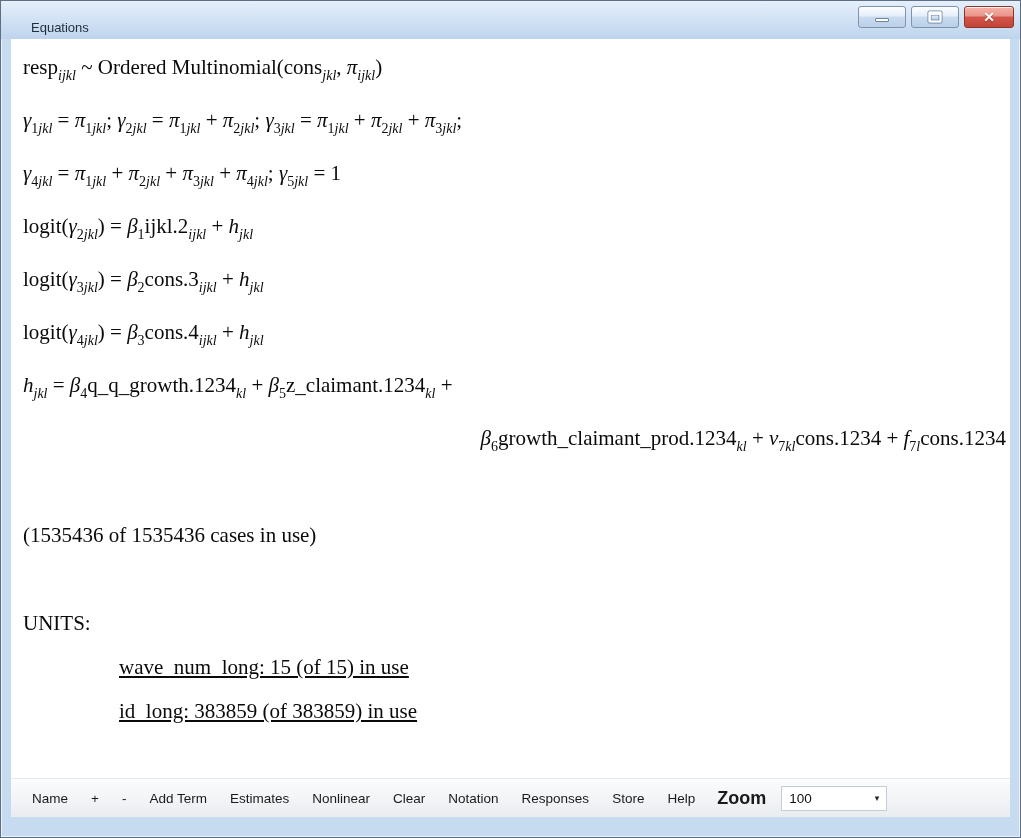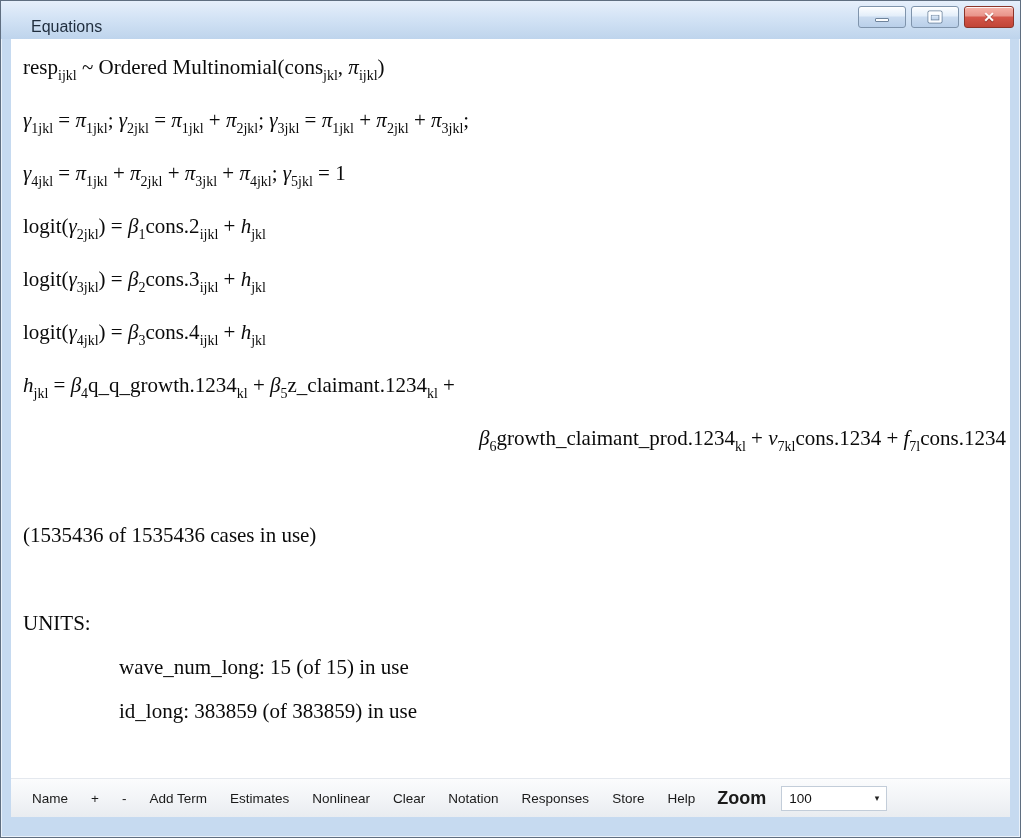--- a/index.html
+++ b/index.html
@@ -14,21 +14,21 @@
   }
 
   
   .titlebar {
     position:relative; height:38px;
     background:linear-gradient(180deg,#e6effb 0%,#d3e3f5 45%,#bed4ec 100%);
     display:flex; align-items:center;
   }
   .title-text {
     margin-left:30px; margin-top:14px;
-    font-size:16px; color:#1f2d3d;
+    font-size:13px; color:#1f2d3d;
   }
   .win-controls {
     position:absolute; top:5px; right:6px;
     display:flex; gap:5px;
   }
   .win-btn {
     width:48px; height:22px;
     border:1px solid #7f94ac; border-radius:3px;
     background:linear-gradient(180deg,#fdfeff 0%,#e3eefa 45%,#cbdcf0 50%,#b9cfe9 100%);
     position:relative; cursor:pointer;
@@ -66,25 +66,25 @@
   }
   .equations-area {
     padding:6px 4px 0 8px;
     font-family:"Liberation Serif", serif;
     font-size:21px; color:#0a0a0a;
   }
   .line { line-height:44px; white-space:nowrap; }
   .line.blank { height:44px; }
   .ind-0 { padding-left:4px; }
   .ind-1 { padding-left:132px;text-align:right; }
-  .ind-2 { padding-left:100px; }
+  .ind-2 { padding-left:100px;text-decoration:underline; }
   .tk-r { font-style:normal; }
   .tk-i { font-style:italic; }
   .tk-s, .tk-si { font-size:14px; vertical-align:-6px; letter-spacing:0; }
-  .tk-si { }
+  .tk-si { font-style:italic; }
 
   
   .toolbar {
     position:absolute; left:10px; right:10px; bottom:20px; height:39px;
     background:linear-gradient(180deg,#fbfcfd 0%,#f1f3f6 60%,#e9ecf0 100%);
     display:flex; align-items:center;
     padding-left:20px; gap:21px;
     border-top:1px solid #e4e8ee;
   }
   .tb-btn {
@@ -123,21 +123,21 @@
         <span class="glyph-close">✕</span>
       </div>
     </div>
   </div>
 
   <div class="client">
     <div class="equations-area">
         <div class="line ind-0"><span class="tk-r">resp</span><span class="tk-si">ijkl</span><span class="tk-r"> ~ Ordered Multinomial(cons</span><span class="tk-si">jkl</span><span class="tk-r">, </span><span class="tk-i">π</span><span class="tk-si">ijkl</span><span class="tk-r">)</span></div>
         <div class="line ind-0"><span class="tk-i">γ</span><span class="tk-s">1</span><span class="tk-si">jkl</span><span class="tk-r"> = </span><span class="tk-i">π</span><span class="tk-s">1</span><span class="tk-si">jkl</span><span class="tk-r">;  </span><span class="tk-i">γ</span><span class="tk-s">2</span><span class="tk-si">jkl</span><span class="tk-r"> = </span><span class="tk-i">π</span><span class="tk-s">1</span><span class="tk-si">jkl</span><span class="tk-r"> + </span><span class="tk-i">π</span><span class="tk-s">2</span><span class="tk-si">jkl</span><span class="tk-r">;  </span><span class="tk-i">γ</span><span class="tk-s">3</span><span class="tk-si">jkl</span><span class="tk-r"> = </span><span class="tk-i">π</span><span class="tk-s">1</span><span class="tk-si">jkl</span><span class="tk-r"> + </span><span class="tk-i">π</span><span class="tk-s">2</span><span class="tk-si">jkl</span><span class="tk-r"> + </span><span class="tk-i">π</span><span class="tk-s">3</span><span class="tk-si">jkl</span><span class="tk-r">;</span></div>
         <div class="line ind-0"><span class="tk-i">γ</span><span class="tk-s">4</span><span class="tk-si">jkl</span><span class="tk-r"> = </span><span class="tk-i">π</span><span class="tk-s">1</span><span class="tk-si">jkl</span><span class="tk-r"> + </span><span class="tk-i">π</span><span class="tk-s">2</span><span class="tk-si">jkl</span><span class="tk-r"> + </span><span class="tk-i">π</span><span class="tk-s">3</span><span class="tk-si">jkl</span><span class="tk-r"> + </span><span class="tk-i">π</span><span class="tk-s">4</span><span class="tk-si">jkl</span><span class="tk-r">;  </span><span class="tk-i">γ</span><span class="tk-s">5</span><span class="tk-si">jkl</span><span class="tk-r"> = 1</span></div>
-        <div class="line ind-0"><span class="tk-r">logit(</span><span class="tk-i">γ</span><span class="tk-s">2</span><span class="tk-si">jkl</span><span class="tk-r">) = </span><span class="tk-i">β</span><span class="tk-s">1</span><span class="tk-r">cons.2</span><span class="tk-si">ijkl</span><span class="tk-r"> + </span><span class="tk-i">h</span><span class="tk-si">jkl</span></div>
+        <div class="line ind-0"><span class="tk-r">logit(</span><span class="tk-i">γ</span><span class="tk-s">2</span><span class="tk-si">jkl</span><span class="tk-r">) = </span><span class="tk-i">β</span><span class="tk-s">1</span><span class="tk-r">ijkl.2</span><span class="tk-si">ijkl</span><span class="tk-r"> + </span><span class="tk-i">h</span><span class="tk-si">jkl</span></div>
         <div class="line ind-0"><span class="tk-r">logit(</span><span class="tk-i">γ</span><span class="tk-s">3</span><span class="tk-si">jkl</span><span class="tk-r">) = </span><span class="tk-i">β</span><span class="tk-s">2</span><span class="tk-r">cons.3</span><span class="tk-si">ijkl</span><span class="tk-r"> + </span><span class="tk-i">h</span><span class="tk-si">jkl</span></div>
         <div class="line ind-0"><span class="tk-r">logit(</span><span class="tk-i">γ</span><span class="tk-s">4</span><span class="tk-si">jkl</span><span class="tk-r">) = </span><span class="tk-i">β</span><span class="tk-s">3</span><span class="tk-r">cons.4</span><span class="tk-si">ijkl</span><span class="tk-r"> + </span><span class="tk-i">h</span><span class="tk-si">jkl</span></div>
         <div class="line ind-0"><span class="tk-i">h</span><span class="tk-si">jkl</span><span class="tk-r"> = </span><span class="tk-i">β</span><span class="tk-s">4</span><span class="tk-r">q_q_growth.1234</span><span class="tk-si">kl</span><span class="tk-r"> + </span><span class="tk-i">β</span><span class="tk-s">5</span><span class="tk-r">z_claimant.1234</span><span class="tk-si">kl</span><span class="tk-r"> +</span></div>
         <div class="line ind-1"><span class="tk-i">β</span><span class="tk-s">6</span><span class="tk-r">growth_claimant_prod.1234</span><span class="tk-si">kl</span><span class="tk-r"> + </span><span class="tk-i">v</span><span class="tk-s">7</span><span class="tk-si">kl</span><span class="tk-r">cons.1234 + </span><span class="tk-i">f</span><span class="tk-s">7</span><span class="tk-si">l</span><span class="tk-r">cons.1234</span></div>
         <div class="line ind-0 blank"></div>
         <div class="line ind-0"><span class="tk-r">(1535436 of 1535436 cases in use)</span></div>
         <div class="line ind-0 blank"></div>
         <div class="line ind-0"><span class="tk-r">UNITS:</span></div>
         <div class="line ind-2"><span class="tk-r">wave_num_long: 15 (of 15) in use</span></div>
         <div class="line ind-2"><span class="tk-r">id_long: 383859 (of 383859) in use</span></div>

